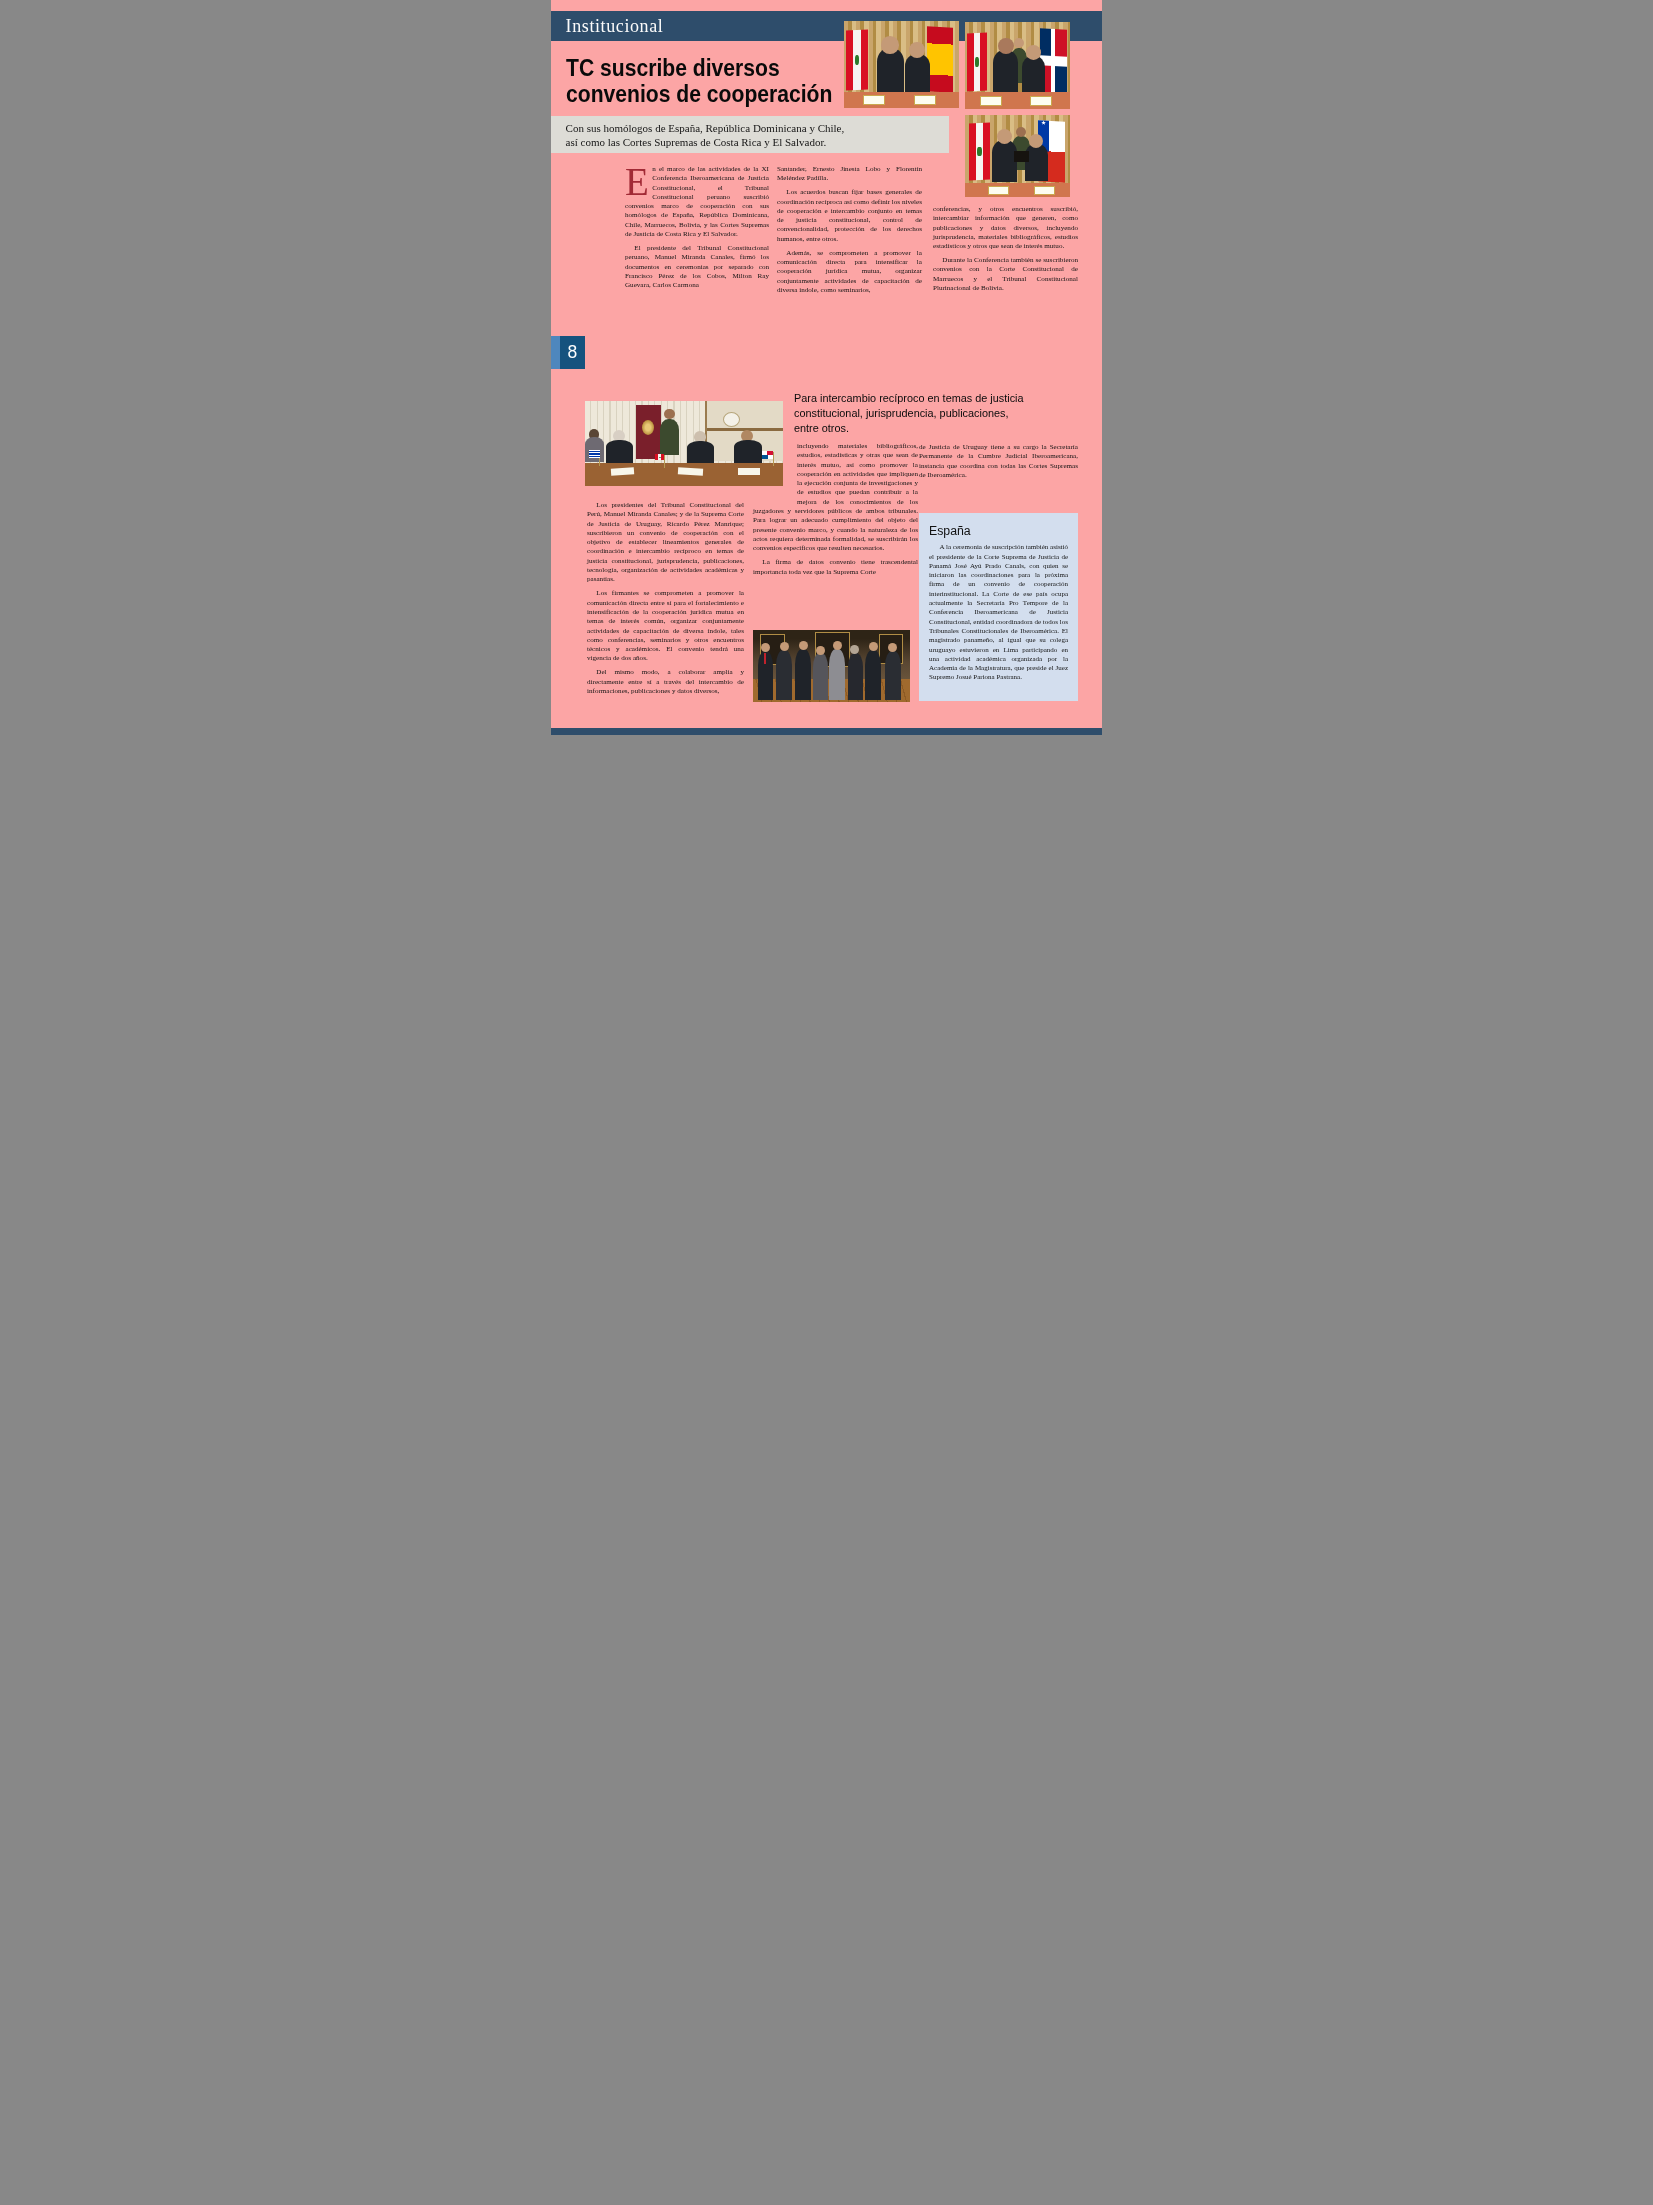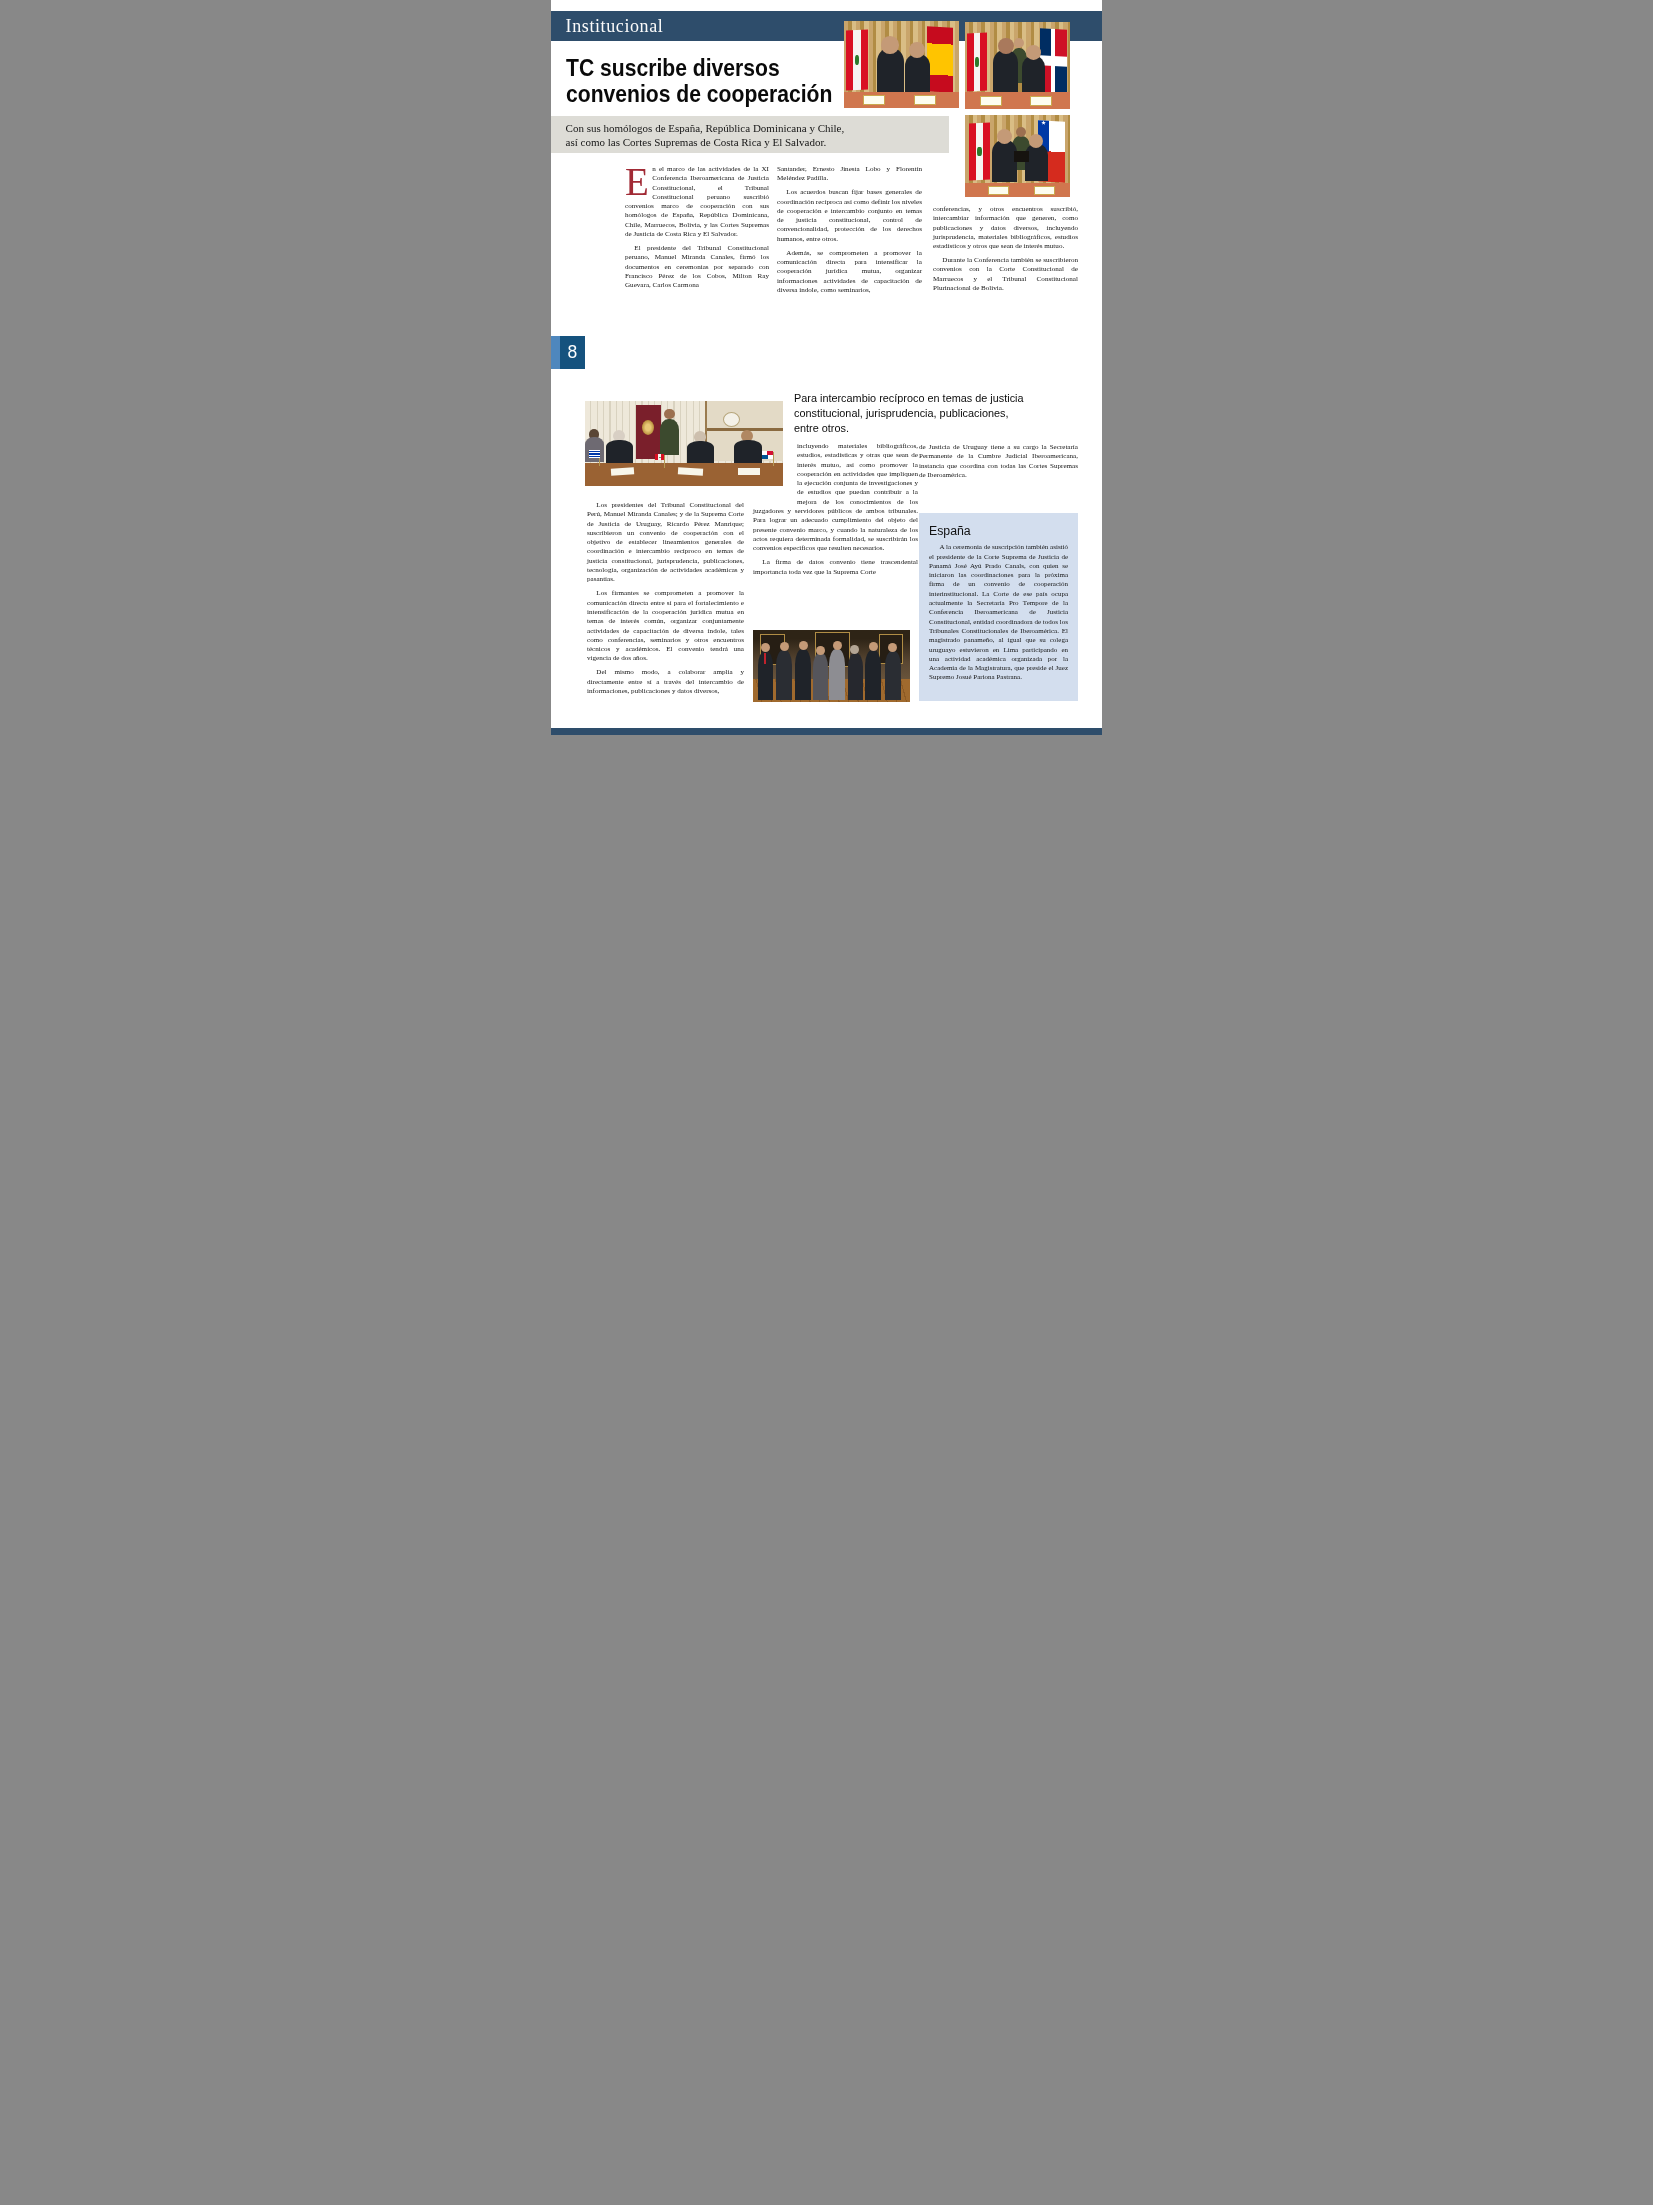--- a/index.html
+++ b/index.html
@@ -1,16 +1,16 @@
 <!DOCTYPE html>
 <html lang="es" style="font-size:9.3px"><head>
 <meta charset="utf-8">
 <style>
   html,body{margin:0;padding:0;background:#888;}
-  .page{position:relative;width:551px;height:735px;margin:0 auto;background:#ffffff;
+  .page{position:relative;width:551px;height:735px;margin:0 auto;background:#fca5a5;
         font-family:"Liberation Serif",serif;overflow:hidden;}
   .preline{white-space:pre-line;}
 
   
   .topbar{position:absolute;left:0;top:10.5px;width:100%;height:30px;background:#2e4d6b;}
   .topbar .label{position:absolute;left:14.6px;top:0;line-height:30px;color:#fbfbfb;
         font-size:18px;letter-spacing:0.6px;font-family:"Liberation Serif",serif;}
   .botbar{position:absolute;left:0;top:728px;width:100%;height:7px;background:#2e4d6b;}
 
   
@@ -166,21 +166,21 @@
     </div>
   </div>
 
   <div class="col c1a bodytext">
     <p><span class="dropcap">E</span><span>n el marco de las actividades de la XI Conferencia Iberoamericana de Justicia Constitucional, el Tribunal Constitucional peruano suscribió convenios marco de cooperación con sus homólogos de España, República Dominicana, Chile, Marruecos, Bolivia, y las Cortes Supremas de Justicia de Costa Rica y El Salvador.</span></p>
     <p>El presidente del Tribunal Constitucional peruano, Manuel Miranda Canales, firmó los documentos en ceremonias por separado con Francisco Pérez de los Cobos, Milton Ray Guevara, Carlos Carmona</p>
   </div>
   <div class="col c2a bodytext">
     <p>Santander, Ernesto Jinesta Lobo y Florentín Meléndez Padilla.</p>
     <p>Los acuerdos buscan fijar bases generales de coordinación recíproca así como definir los niveles de cooperación e intercambio conjunto en temas de justicia constitucional, control de convencionalidad, protección de los derechos humanos, entre otros.</p>
-    <p>Además, se comprometen a promover la comunicación directa para intensificar la cooperación jurídica mutua, organizar informaciones actividades de capacitación de diversa índole, como seminarios,</p>
+    <p>Además, se comprometen a promover la comunicación directa para intensificar la cooperación jurídica mutua, organizar conjuntamente actividades de capacitación de diversa índole, como seminarios,</p>
   </div>
   <div class="col c3a bodytext">
     <p>conferencias, y otros encuentros suscribió, intercambiar información que generen, como publicaciones y datos diversos, incluyendo jurisprudencia, materiales bibliográficos, estudios estadísticos y otros que sean de interés mutuo.</p>
     <p>Durante la Conferencia también se suscribieron convenios con la Corte Constitucional de Marruecos y el Tribunal Constitucional Plurinacional de Bolivia.</p>
   </div>
 
   <div class="pgstripe"></div>
   <div class="pgbox">
     <span>8</span>
   </div>

